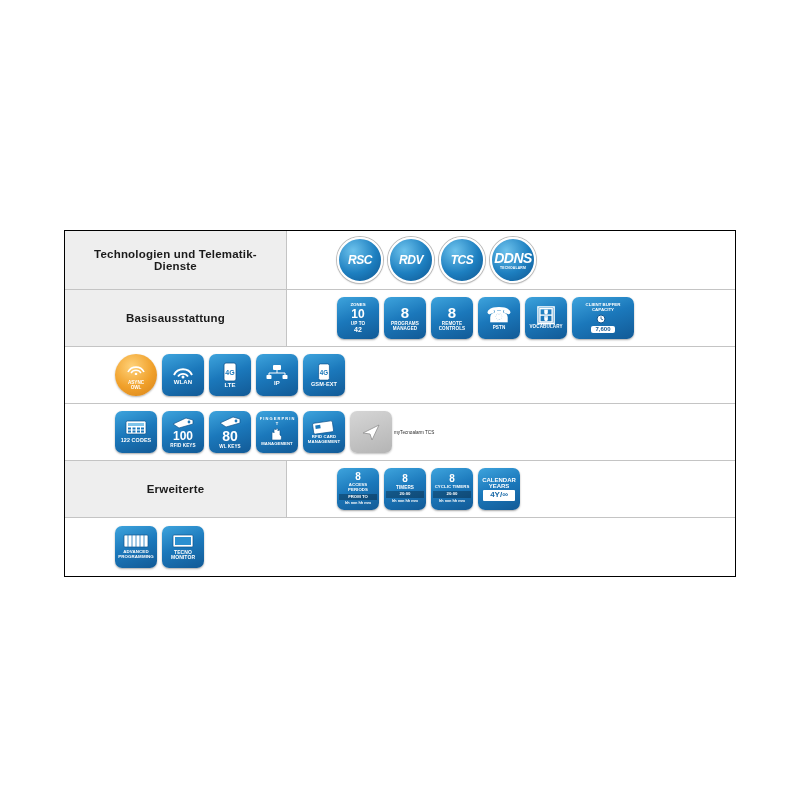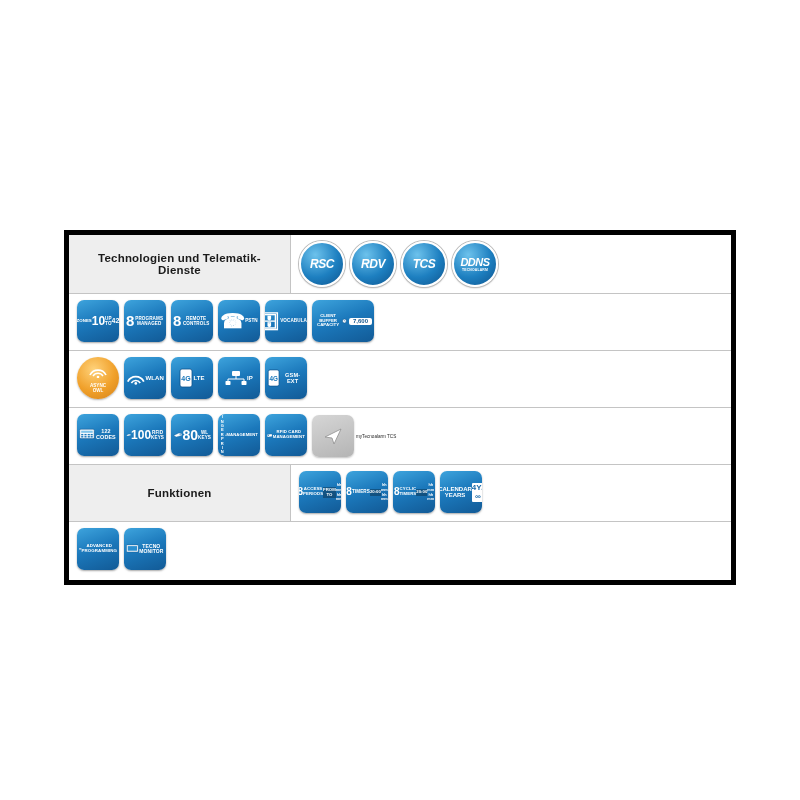--- a/index.html
+++ b/index.html
@@ -15,21 +15,21 @@
     width: 800px;
     height: 800px;
     background: #ffffff;
     overflow: hidden;
   }
   .feature-table {
     position: absolute;
     left: 64px;
     top: 230px;
     width: 672px;
-    border: 5px solid #000000;
+    border: 1px solid #000000;
     box-sizing: border-box;
     background: #0f172a;
   }
   .row {
     display: flex;
     align-items: stretch;
     border-bottom: 1px solid #c4c4c4;
     min-height: 56px;
     background: #ffffff;
   }
@@ -46,33 +46,36 @@
     font-size: 11.5px;
     font-weight: bold;
     color: #1b1b1b;
     letter-spacing: 0.2px;
     padding: 6px 8px;
     box-sizing: border-box;
   }
   .row-icons {
     flex: 1;
     display: flex;
+    align-items: center;
     gap: 5px;
     padding: 6px 8px;
     box-sizing: border-box;
+    margin-left: 42px;
   }
 
   
   .badge {
     width: 42px;
     height: 42px;
     border-radius: 7px;
     background: linear-gradient(160deg, #3ea4dd 0%, #1b78bb 48%, #125a96 100%);
     color: #ffffff;
     display: flex;
+    flex-direction: column;
     align-items: center;
     justify-content: center;
     text-align: center;
     font-size: 5px;
     line-height: 1.08;
     font-weight: bold;
     box-shadow: 0 1px 2px rgba(0,0,0,0.35);
     position: relative;
     overflow: hidden;
     padding: 2px;
@@ -224,27 +227,28 @@
         <div class="logo-circle">
           <span>RSC</span>
         </div>
         <div class="logo-circle">
           <span>RDV</span>
         </div>
         <div class="logo-circle">
           <span>TCS</span>
         </div>
         <div class="logo-circle">
-          <span style="font-size:11px">DDNS</span>
+          <span style="font-size:14px">DDNS</span>
           <span class="sub">TECNOALARM</span>
         </div>
       </div>
     </div>
 
     <div class="row">
+      <div class="row-label">Basisausstattung</div>
       <div class="row-icons">
 
         <div class="badge">
           <span class="top-strip">ZONES</span>
           <span class="big" style="font-size:12px">10</span>
           <span class="tiny">UP TO</span>
           <span class="mid">42</span>
         </div>
 
         <div class="badge">
@@ -392,21 +396,21 @@
             <svg width="22" height="22" viewBox="0 0 22 22">
               <path d="M3 12 L19 4 L12 19 L10 13 Z" fill="#ffffff" stroke="#8f8f8f" stroke-width="0.8"></path>
             </svg>
           </div>
           <span class="label-right">myTecnoalarm TCS</span>
         </div>
       </div>
     </div>
 
     <div class="row">
-      <div class="row-label">Funktionen</div>
+      <div class="row-label">Erweiterte</div>
       <div class="row-icons">
 
         <div class="badge">
           <span class="big" style="font-size:10px">8</span>
           <span class="tiny" style="font-size:4.3px">ACCESS PERIODS</span>
           <span class="dark-strip">FROM      TO</span>
           <span class="mini-rows">hh  mm          hh  mm</span>
         </div>
 
         <div class="badge">

